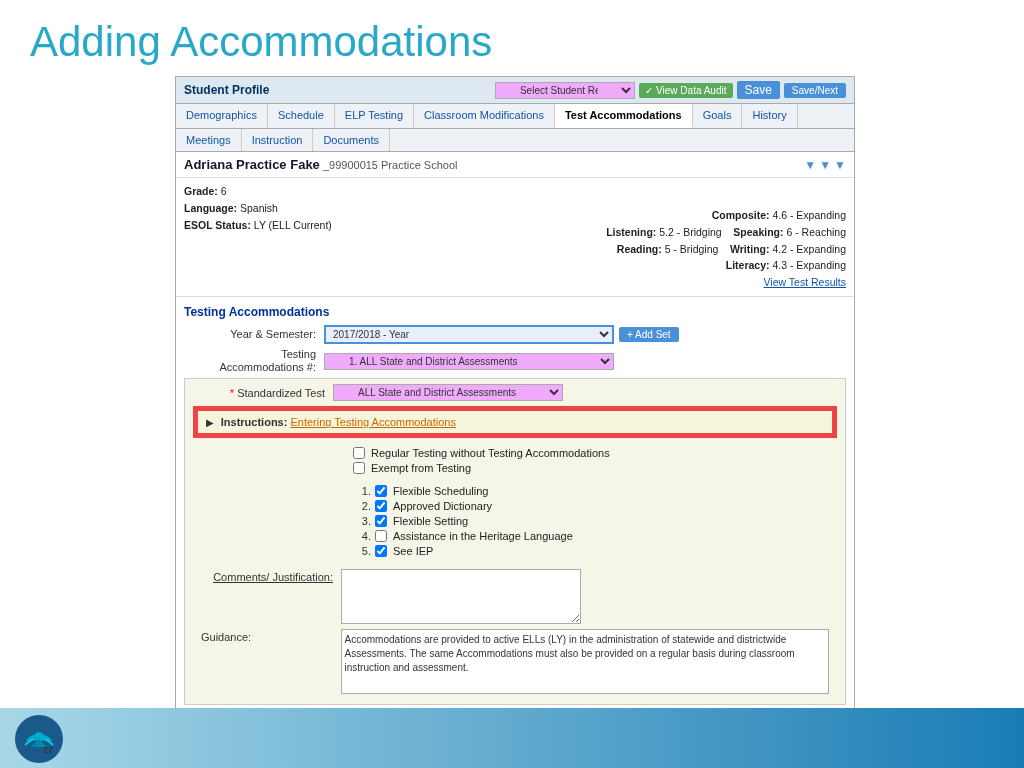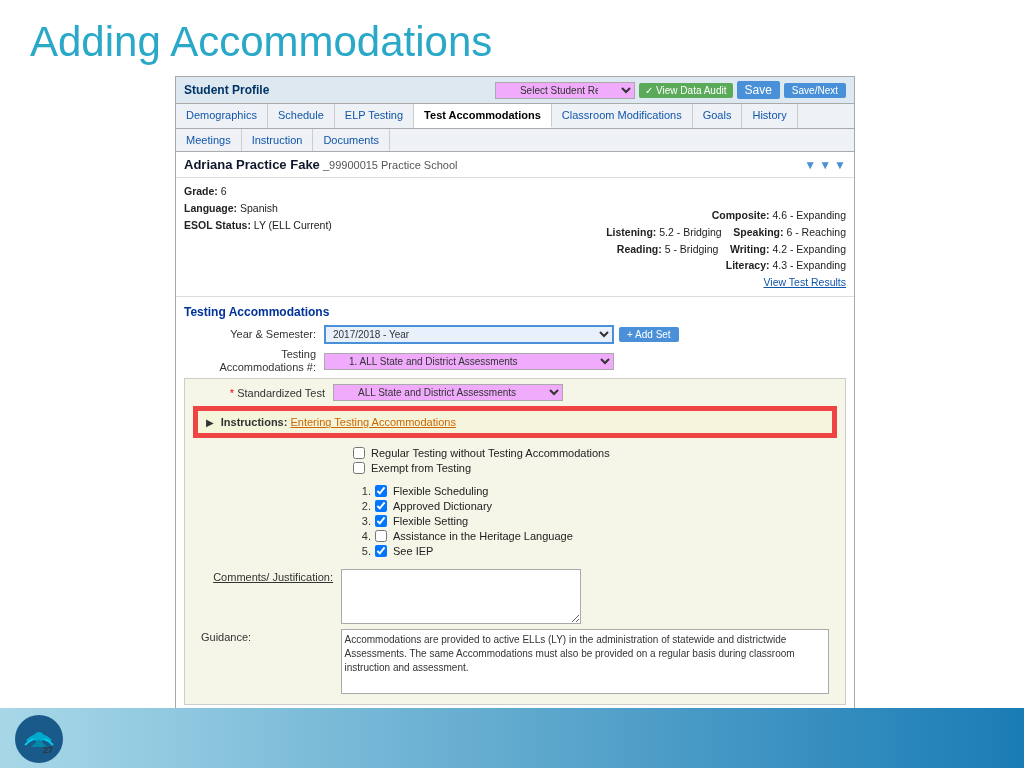--- a/index.html
+++ b/index.html
@@ -383,22 +383,22 @@
         <button class="btn-audit">✓ View Data Audit</button>
         <button class="btn-save">Save</button>
         <button class="btn-savenext">Save/Next</button>
       </div>
     </div>
 
     <div class="tabs-row">
       <div class="tab">Demographics</div>
       <div class="tab">Schedule</div>
       <div class="tab">ELP Testing</div>
+      <div class="tab">Classroom Modifications</div>
       <div class="tab active">Test Accommodations</div>
-      <div class="tab">Classroom Modifications</div>
       <div class="tab">Goals</div>
       <div class="tab">History</div>
     </div>
 
     <div class="tabs-row2">
       <div class="tab">Meetings</div>
       <div class="tab">Instruction</div>
       <div class="tab">Documents</div>
     </div>
 

